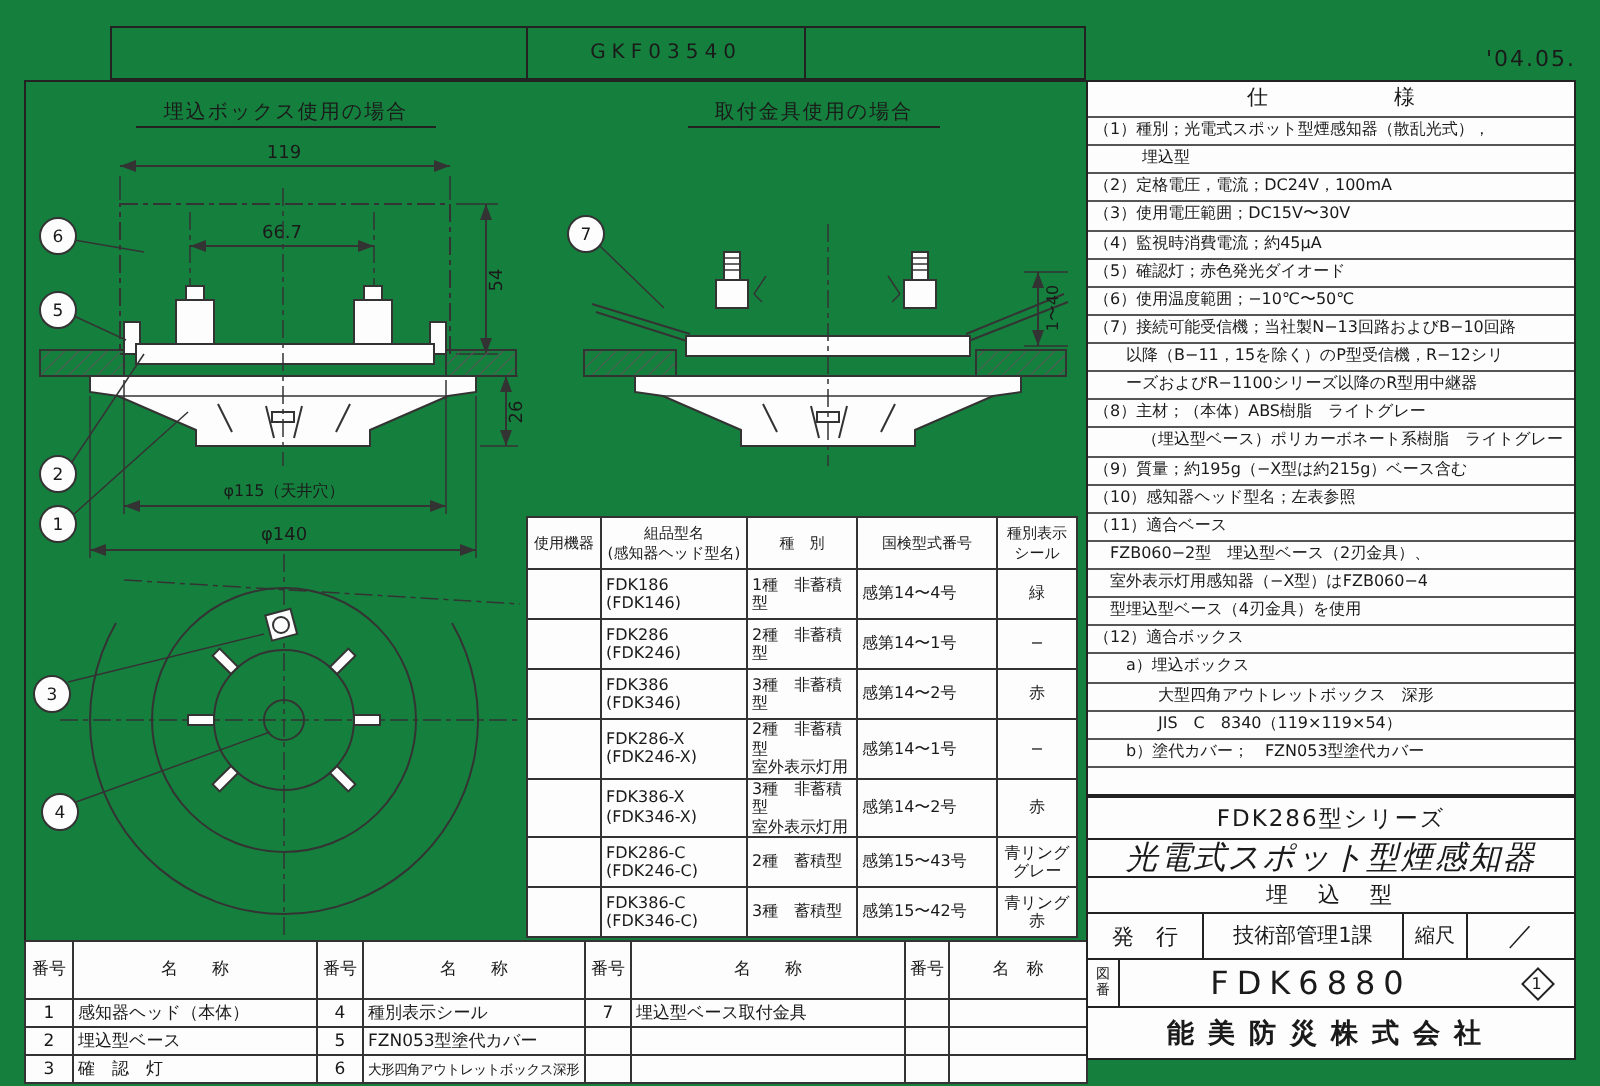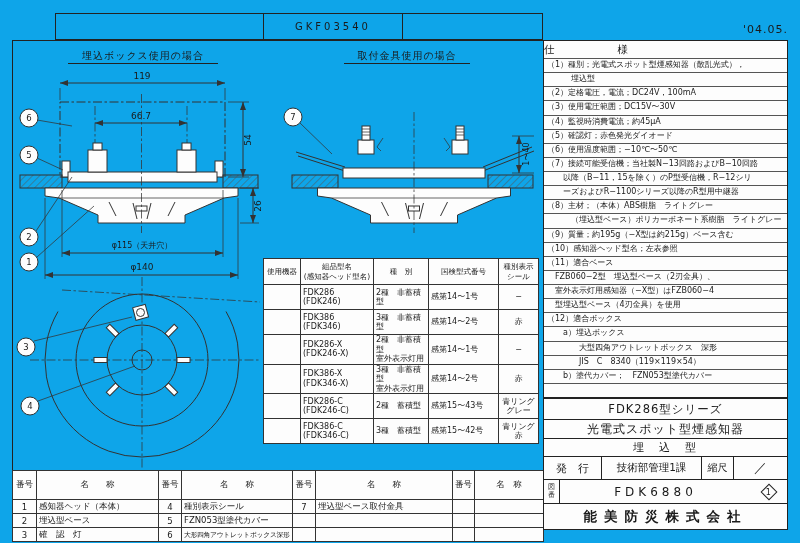--- a/index.html
+++ b/index.html
@@ -1,17 +1,17 @@
 <!DOCTYPE html>
 <html><head>
 <meta charset="utf-8">
 <style>
   html,body{margin:0;padding:0;background:#e8e8e8;}
   *{box-sizing:border-box;}
-  .sheet{position:relative;width:800px;height:543px;background:#0ea5e9;overflow:hidden;
+  .sheet{position:relative;width:800px;height:543px;background:#15803d;overflow:hidden;
          font-family:"DejaVu Sans",sans-serif;color:#1a1a1a;}
   
   .topstrip{position:absolute;left:55px;top:13px;width:488px;height:27px;border:1px solid #222;display:flex;}
   .ts-cell{height:100%;border-right:1px solid #222;}
   .ts-left{width:208px;}
   .ts-mid{width:139px;display:flex;align-items:center;justify-content:center;
           font-size:10px;letter-spacing:3px;}
   .ts-right{flex:1;border-right:none;}
   .date{position:absolute;left:700px;top:23px;width:88px;text-align:right;font-size:11px;letter-spacing:1px;}
   
@@ -25,21 +25,21 @@
   svg.drawings{position:absolute;left:12px;top:40px;}
   svg text{font-family:"DejaVu Sans",sans-serif;fill:#1a1a1a;stroke:none;}
   svg .dim{font-size:9px;text-anchor:middle;}
   svg .dimS{font-size:8px;text-anchor:middle;}
   svg .bnum{font-size:8.5px;text-anchor:middle;}
   .dashdot{stroke-dasharray:9 2.5 2.5 2.5;}
   .thin{stroke-width:0.75;}
   
   .specbox{position:absolute;left:543px;top:40px;width:245px;height:358px;border:1.2px solid #222;
            display:flex;flex-direction:column;background:#fdfdfd;}
-  .spec-title{height:17px;line-height:17px;text-align:left;font-size:10.5px;}
+  .spec-title{height:17px;line-height:17px;text-align:center;font-size:10.5px;}
   .spec-line{flex:1;border-top:1px solid #555;font-size:8px;line-height:12.5px;padding-left:3px;
              white-space:pre;overflow:hidden;}
   
   table{border-collapse:collapse;table-layout:fixed;background:#fdfdfd;}
   .modeltable{position:absolute;left:263px;top:258px;width:275px;border:1.2px solid #222;}
   .modeltable th,.modeltable td{border:1px solid #333;font-weight:normal;white-space:pre-line;
              font-size:8px;line-height:9.5px;padding:0 2px;overflow:hidden;}
   .modeltable th{font-size:7.5px;text-align:center;height:26px;}
   .modeltable td{height:25px;}
   .modeltable td.c{text-align:center;}
@@ -49,33 +49,33 @@
               padding:0 2px;white-space:nowrap;overflow:hidden;}
   .partstable th{height:29px;font-size:8.5px;text-align:center;}
   .partstable td{height:14px;}
   .partstable td.no{text-align:center;}
   .partstable td.sm{font-size:6.8px;letter-spacing:-0.3px;}
   
   .titleblock{position:absolute;left:543px;top:398px;width:245px;height:132px;border:1.2px solid #222;
               display:flex;flex-direction:column;background:#fdfdfd;}
   .tb-row{border-bottom:1px solid #222;display:flex;align-items:center;justify-content:center;}
   .tb-series{height:21px;font-size:11.5px;letter-spacing:1px;}
-  .tb-product{height:19px;font-size:12px;letter-spacing:1px;}
+  .tb-product{height:19px;font-size:16px;letter-spacing:1px;font-style:italic;}
   .tb-mount{height:18px;font-size:11px;letter-spacing:2px;}
   .tb-issue{height:23px;padding:0;justify-content:space-between;}
   .tb-issue>div{height:100%;display:flex;align-items:center;justify-content:center;border-right:1px solid #222;}
   .iss-label{width:58px;font-size:11px;}
   .iss-dept{width:100px;font-size:10.5px;}
   .iss-scale{width:32px;font-size:10px;}
   .iss-val{flex:1;border-right:none!important;font-size:13px;}
   .tb-fig{height:24px;padding:0;justify-content:flex-start;}
   .fig-label{width:16px;height:100%;border-right:1px solid #222;display:flex;align-items:center;justify-content:center;
              font-size:7px;line-height:7.5px;text-align:center;white-space:pre-line;}
   .fig-no{flex:1;height:100%;display:flex;align-items:center;justify-content:center;
-          font-size:12px;letter-spacing:4px;}
+          font-size:16px;letter-spacing:4px;}
   .fig-rev{width:36px;height:100%;display:flex;align-items:center;justify-content:center;}
   .dia{width:12px;height:12px;border:1px solid #222;transform:rotate(45deg);
        display:flex;align-items:center;justify-content:center;}
   .dia span{transform:rotate(-45deg);font-size:8px;}
   .tb-company{flex:1;border-bottom:none;font-size:13.5px;letter-spacing:7px;font-weight:bold;}
 </style>
 </head>
 <body>
 
 <div class="sheet">
@@ -287,20 +287,28 @@
       <th>使用機器</th>
       <th>組品型名
 (感知器ヘッド型名)</th>
       <th>種　別</th>
       <th>国検型式番号</th>
       <th>種別表示
 シール</th>
     </tr>
     <tr>
       <td></td>
+      <td>FDK186
+(FDK146)</td>
+      <td>1種　非蓄積型</td>
+      <td>感第14〜4号</td>
+      <td class="c">緑</td>
+    </tr>
+    <tr>
+      <td></td>
       <td>FDK286
 (FDK246)</td>
       <td>2種　非蓄積型</td>
       <td>感第14〜1号</td>
       <td class="c">−</td>
     </tr>
     <tr>
       <td></td>
       <td>FDK386
 (FDK346)</td>

